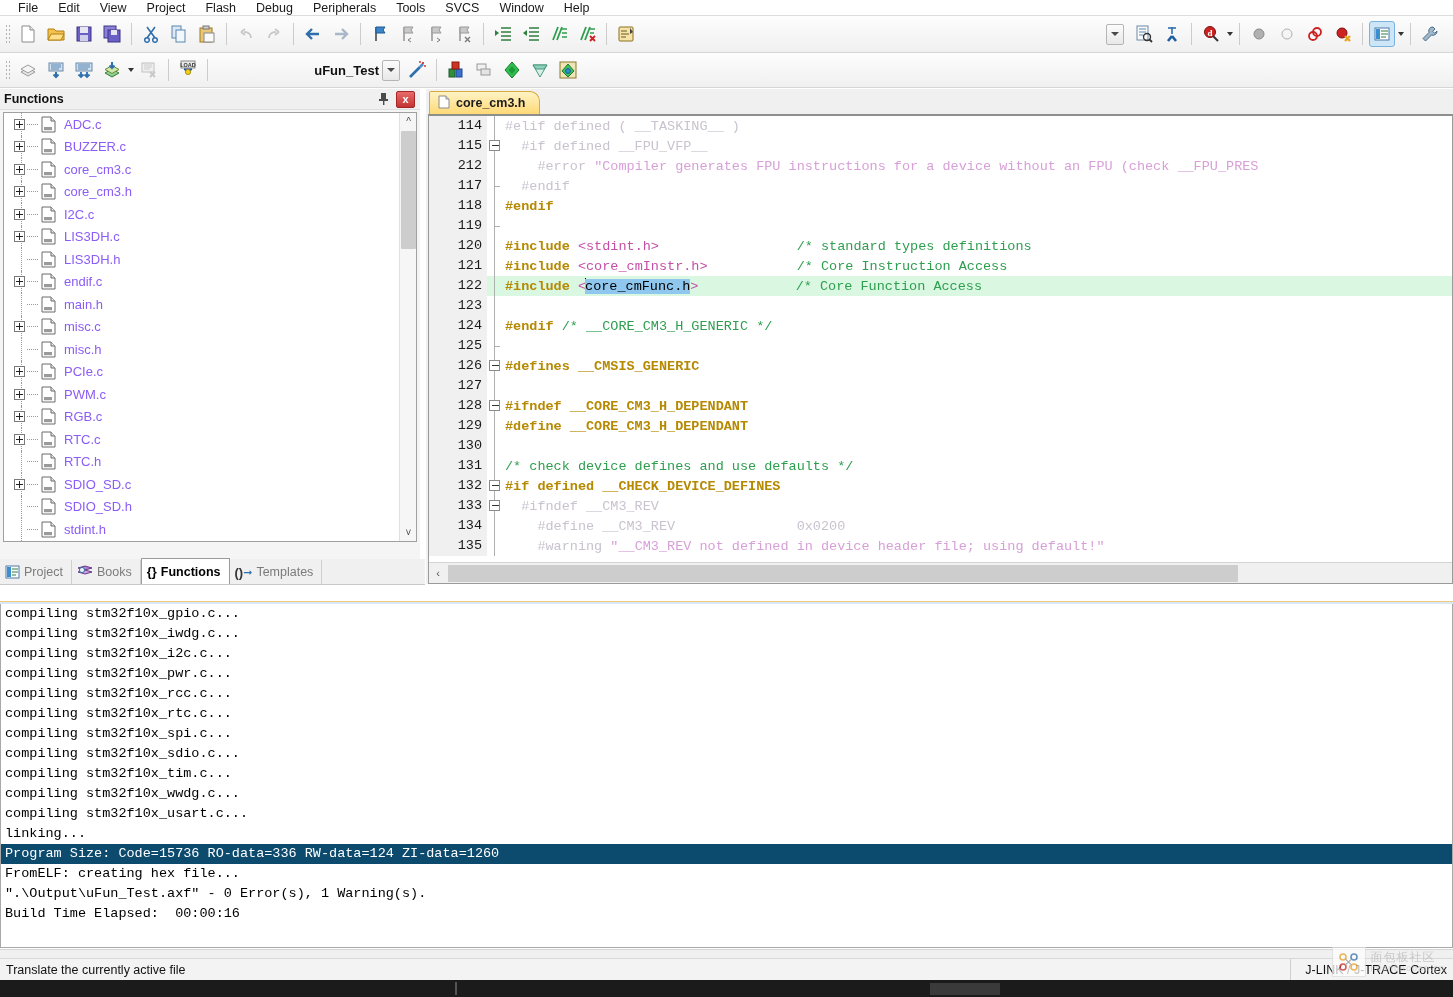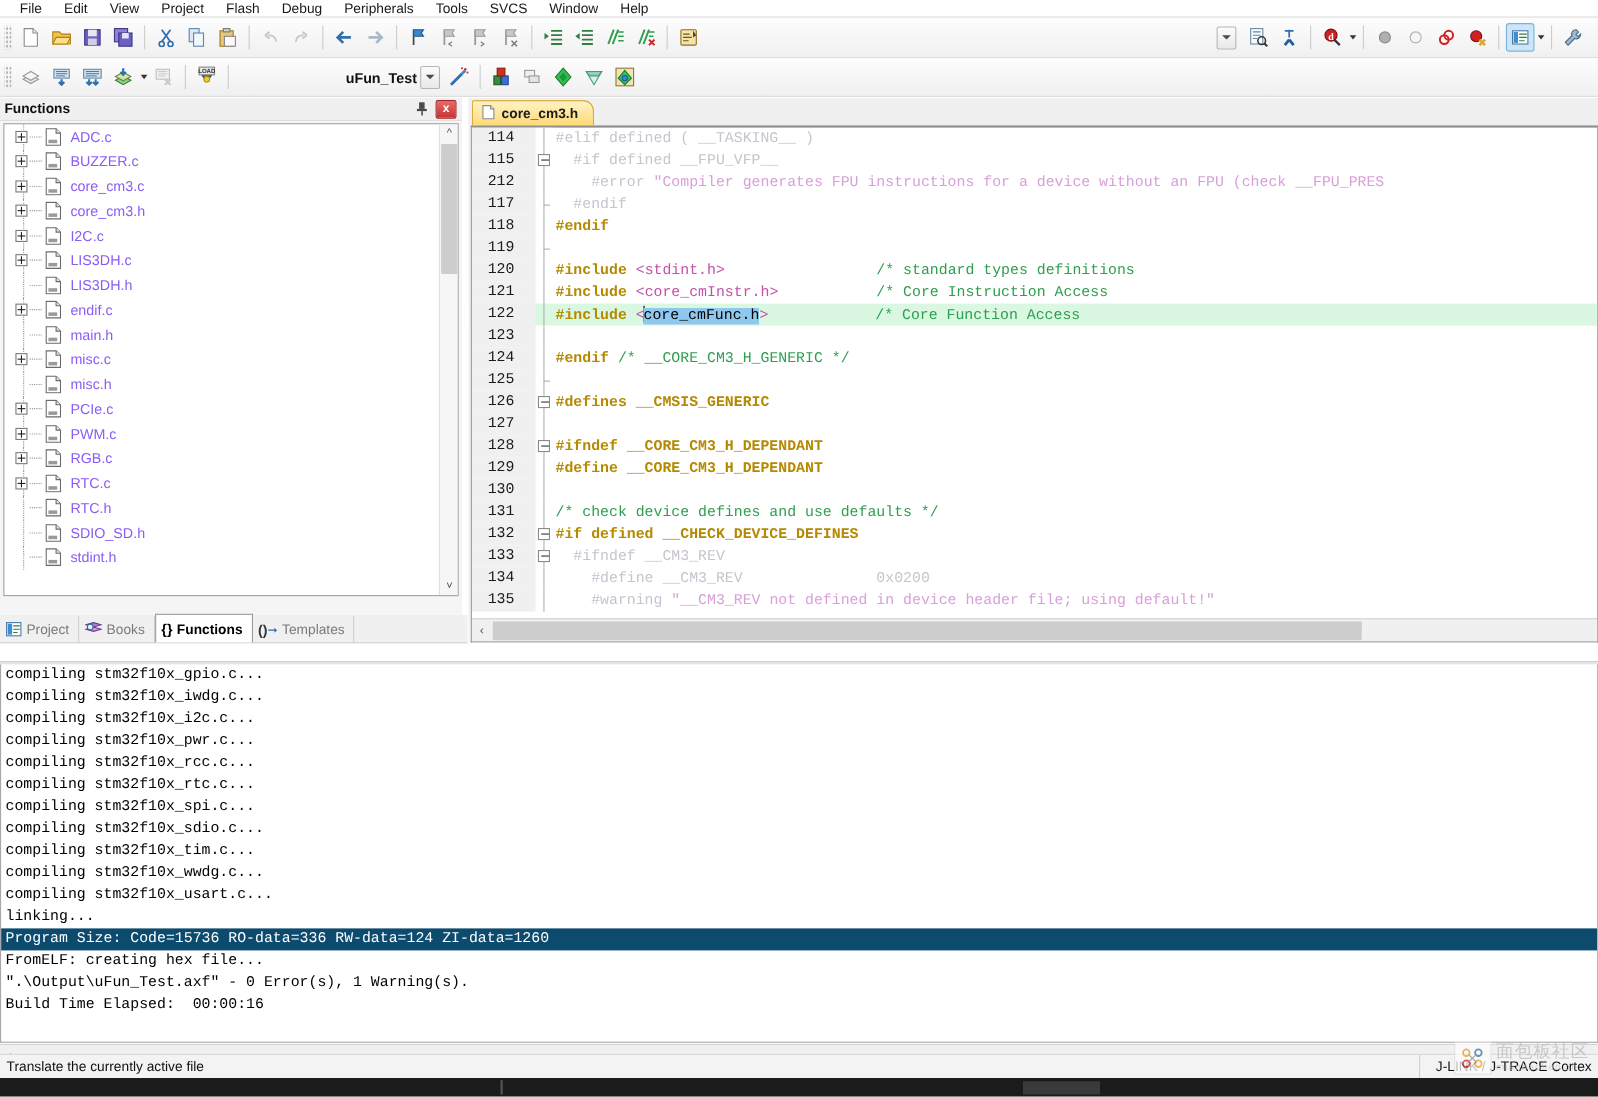--- a/index.html
+++ b/index.html
@@ -201,21 +201,21 @@
     position: absolute; left: 0; top: 0; right: 0; bottom: 21px;
     overflow: hidden;
   }
   .code-line {
     height: 20px; display: flex; align-items: center;
     font-family: "Liberation Mono", "DejaVu Sans Mono", monospace;
     font-size: 13.5px; white-space: pre;
   }
   .code-line.hl { background: #d9f7e1; }
   .gutter {
-    width: 58px; min-width: 58px; text-align: center; padding-right: 5px;
+    width: 58px; min-width: 58px; text-align: right; padding-right: 5px;
     color: #1a1a1a; background: #f0f0f0; height: 20px;
     line-height: 20px; font-family: "Liberation Mono", monospace; font-size: 13.5px;
     flex: none;
   }
   .fold {
     width: 16px; min-width: 16px; height: 20px; flex: none;
     position: relative; background: #ffffff;
   }
   .code-line.hl .fold { background: #d9f7e1; }
   .fold .vline {
@@ -311,21 +311,21 @@
   
   .watermark {
     position: absolute; right: 8px; bottom: 20px;
     display: flex; align-items: center; opacity: 0.72; pointer-events: none;
   }
   .wm-logo {
     width: 34px; height: 30px; background: #fff; border: 1px solid #ddd;
     display: flex; align-items: center; justify-content: center; margin-right: 4px;
   }
   .wm-txt { display: flex; flex-direction: column; line-height: 1.05; }
-  .wm-cn { font-size: 16px; color: #b9b9b9; letter-spacing: 1px; }
+  .wm-cn { font-size: 12px; color: #b9b9b9; letter-spacing: 1px; }
   .wm-en { font-size: 9px; color: #c9c9c9; letter-spacing: 1px; }
 </style>
 </head>
 <body>
 
 <div id="app">
 
   <div class="menubar" id="menubar">
       <div class="menu-item">File</div>
       <div class="menu-item">Edit</div>
@@ -858,20 +858,31 @@
           <div class="tree-row">
             <div class="guide"></div>
             <div class="expander leaf"></div>
             <div class="dots"></div>
             <div class="fileicon"><svg width="15" height="17" viewBox="0 0 15 17">
                 <path d="M1 1h9l4 4v11H1z" fill="#ffffff" stroke="#6a6a6a"></path>
                 <path d="M10 1v4h4" fill="#e4e4e4" stroke="#6a6a6a"></path>
                 <rect x="3" y="11" width="8" height="3.2" fill="#9a9a9a"></rect>
               </svg></div>
             <span class="tree-label">RTC.h</span>
+          </div>
+          <div class="tree-row">
+            <div class="guide"></div>
+            <div class="expander"></div>
+            <div class="dots"></div>
+            <div class="fileicon"><svg width="15" height="17" viewBox="0 0 15 17">
+                <path d="M1 1h9l4 4v11H1z" fill="#ffffff" stroke="#6a6a6a"></path>
+                <path d="M10 1v4h4" fill="#e4e4e4" stroke="#6a6a6a"></path>
+                <rect x="3" y="11" width="8" height="3.2" fill="#9a9a9a"></rect>
+              </svg></div>
+            <span class="tree-label">SDIO_SD.c</span>
           </div>
           <div class="tree-row">
             <div class="guide"></div>
             <div class="expander leaf"></div>
             <div class="dots"></div>
             <div class="fileicon"><svg width="15" height="17" viewBox="0 0 15 17">
                 <path d="M1 1h9l4 4v11H1z" fill="#ffffff" stroke="#6a6a6a"></path>
                 <path d="M10 1v4h4" fill="#e4e4e4" stroke="#6a6a6a"></path>
                 <rect x="3" y="11" width="8" height="3.2" fill="#9a9a9a"></rect>
               </svg></div>

